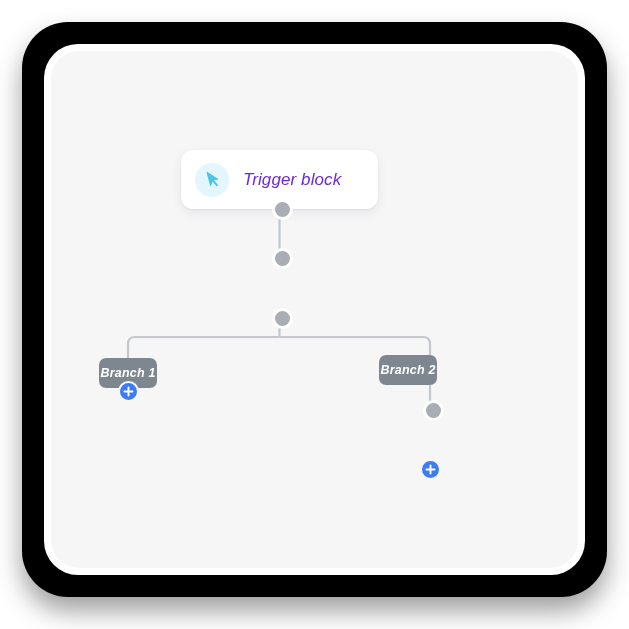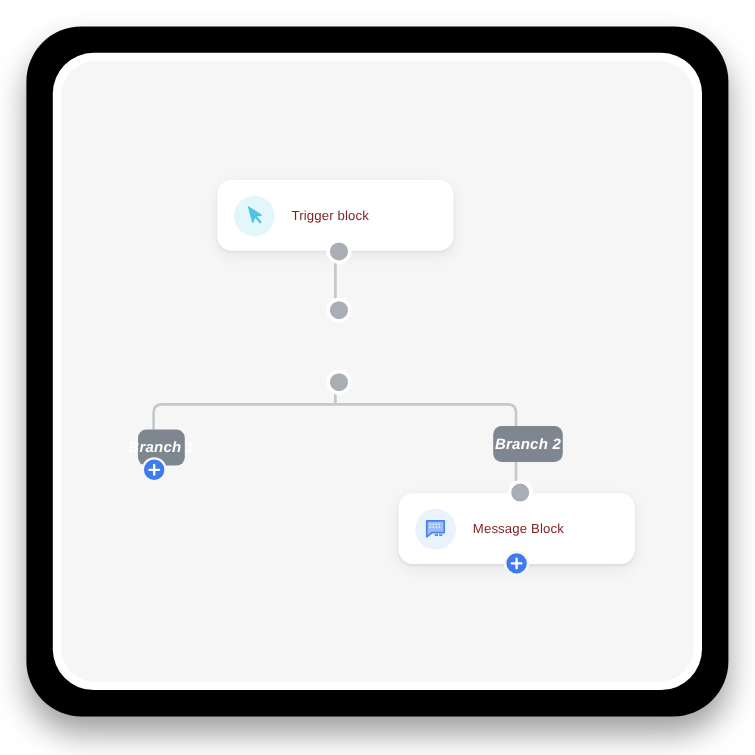--- a/index.html
+++ b/index.html
@@ -80,24 +80,25 @@
     align-items: center;
     justify-content: center;
   }
 
   .icon-trigger  { background: #e2f6fb; }
   .icon-branch   { background: #fdf0e2; }
   .icon-message  { background: #e9f2fd; }
 
   .card-label {
     margin-left: 14px;
-    font-size: 11px;
-    color: #7f1d1d;
+    font-size: 17px;
+    color: #6d28d9;
     letter-spacing: 0.1px;
     white-space: nowrap;
+    font-style: italic;
   }
 
   #node-trigger { left: 181px; top: 150px; width: 197px; height: 59px; }
   #node-branch  { left: 181px; top: 258px; width: 197px; height: 59px; }
   #node-message { left: 332px; top: 411px; width: 197px; height: 59px; }
 
   
   .pill {
     position: absolute;
     background: #7e868f;
@@ -106,22 +107,22 @@
     align-items: center;
     justify-content: center;
     color: #ffffff;
     font-size: 12.5px;
     font-style: italic;
     font-weight: bold;
     letter-spacing: 0.2px;
     white-space: nowrap;
   }
 
-  #pill-branch1 { left: 99px; top: 358px; width: 39px; height: 30px; margin-left: 16px; }
-  #pill-branch2 { left: 411px; top: 355px; width: 58px; height: 30px; }
+  #pill-branch1 { left: 99px; top: 358px; width: 58px; height: 30px; }
+  #pill-branch2 { left: 379px; top: 355px; width: 58px; height: 30px; }
 
   
   .dot {
     position: absolute;
     width: 15px;
     height: 15px;
     border-radius: 50%;
     background: #a9aeb4;
     border: 3px solid #ffffff;
     box-sizing: content-box;
@@ -175,40 +176,20 @@
     <div class="card-icon icon-trigger">
       <svg width="19" height="19" viewBox="0 0 24 24" xmlns="http://www.w3.org/2000/svg">
         <path d="M5.2 3.1 L18.4 11.6 L12.2 12.6 L9.6 19.4 Z" fill="#4cc5e4" stroke="#4cc5e4" stroke-width="1.4" stroke-linejoin="round"></path>
         <path d="M12.6 13.3 L17.6 19.2" stroke="#4cc5e4" stroke-width="2.4" stroke-linecap="round"></path>
       </svg>
     </div>
     <div class="card-label">Trigger block</div>
   </div>
 
 
-  <div class="card" id="node-message">
-    <div class="card-icon icon-message">
-      <svg width="20" height="20" viewBox="0 0 24 24" xmlns="http://www.w3.org/2000/svg">
-        <path d="M3.2 3.6 H20.6 V15.4 H8.4 L3.2 19.6 Z" fill="#9dbdf7" stroke="#4a81f0" stroke-width="1.7" stroke-linejoin="round"></path>
-        <g fill="#eaf1fe">
-          <rect x="6.0" y="6.4" width="1.5" height="1.5"></rect>
-          <rect x="9.0" y="6.4" width="1.5" height="1.5"></rect>
-          <rect x="12.0" y="6.4" width="1.5" height="1.5"></rect>
-          <rect x="15.0" y="6.4" width="1.5" height="1.5"></rect>
-          <rect x="6.0" y="9.2" width="1.5" height="1.5"></rect>
-          <rect x="9.0" y="9.2" width="1.5" height="1.5"></rect>
-          <rect x="12.0" y="9.2" width="1.5" height="1.5"></rect>
-          <rect x="15.0" y="9.2" width="1.5" height="1.5"></rect>
-        </g>
-        <rect x="11.2" y="17.0" width="3.2" height="1.7" fill="#4a81f0"></rect>
-        <rect x="15.6" y="17.0" width="3.2" height="1.7" fill="#4a81f0"></rect>
-      </svg>
-    </div>
-    <div class="card-label">Message Block</div>
-  </div>
 
   <div class="pill" id="pill-branch1">
     <span>Branch 1</span>
   </div>
   <div class="pill" id="pill-branch2">
     <span>Branch 2</span>
   </div>
 
   <div class="dot" id="dot-trigger-out"></div>
   <div class="dot" id="dot-branch-in"></div>

